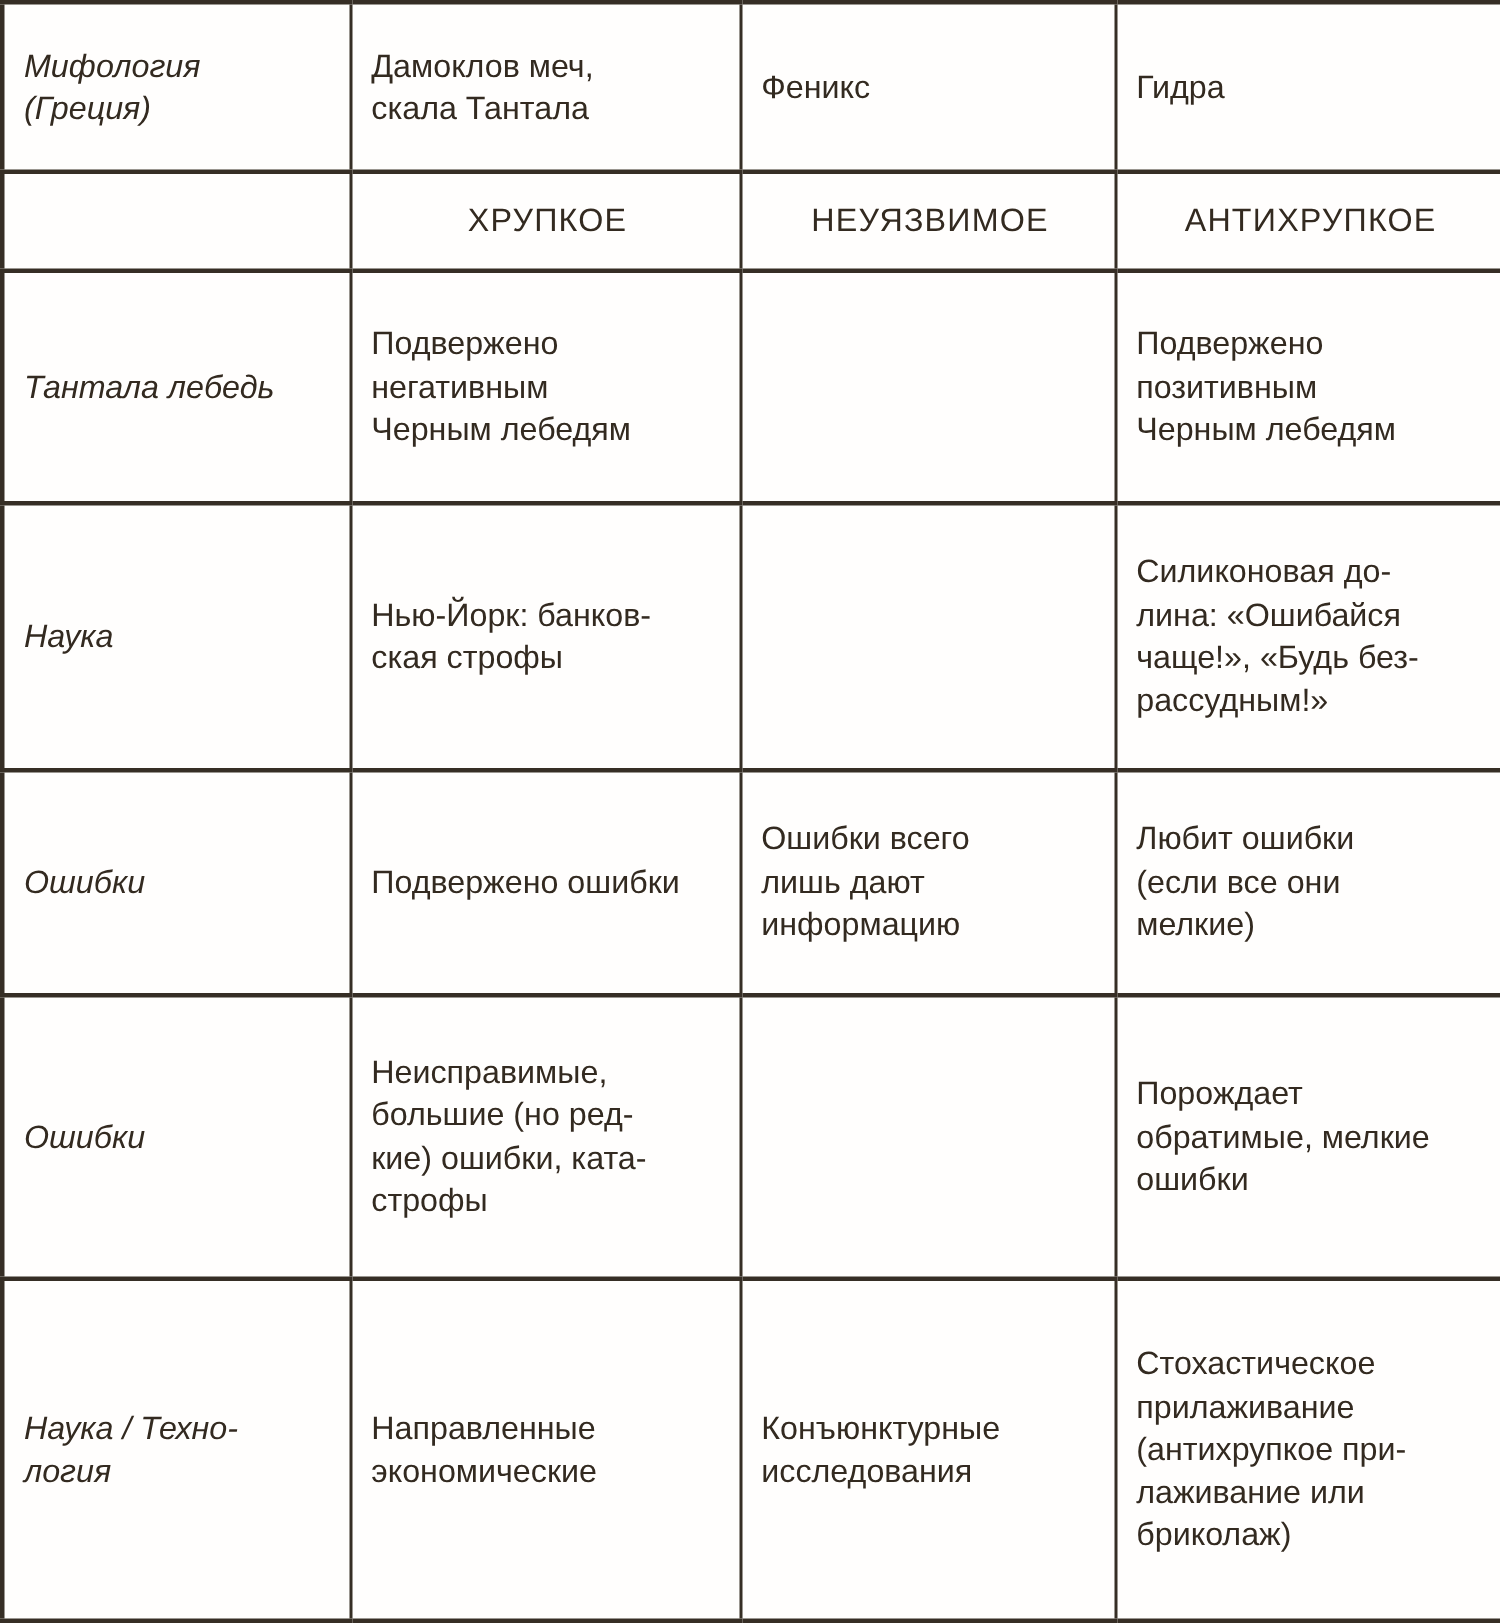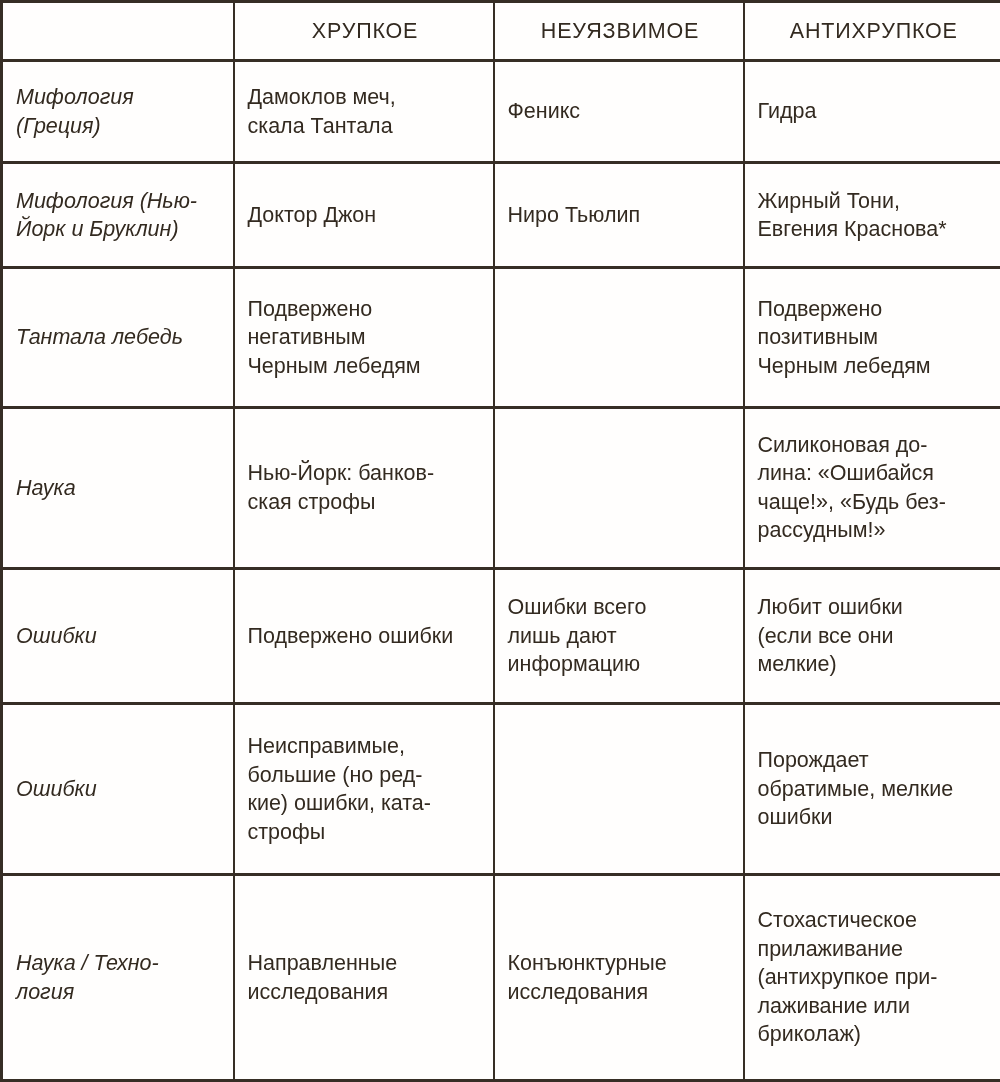--- a/index.html
+++ b/index.html
@@ -59,44 +59,36 @@
 
 <table class="triad">
   <colgroup>
     <col style="width:232px">
     <col style="width:260px">
     <col style="width:250px">
     <col style="width:258px">
   </colgroup>
 
   <tbody>
-      <tr style="height:48px">
-    <th class="colhead"></th>
-    <th class="colhead">ХРУПКОЕ</th>
-    <th class="colhead">НЕУЯЗВИМОЕ</th>
-    <th class="colhead">АНТИХРУПКОЕ</th>
-  </tr>
-
-  <tr style="height:83px">
+      <tr style="height:83px">
     <td class="rowlabel">Мифология
 (Греция)</td>
     <td>Дамоклов меч,
 скала Тантала</td>
     <td>Феникс</td>
     <td>Гидра</td>
   </tr>
 
-  <tr style="height:85px">
-    <td class="rowlabel">Мифология (Нью-
-Йорк и Бруклин)</td>
-    <td>Доктор Джон</td>
-    <td>Ниро Тьюлип</td>
-    <td>Жирный Тони,
-Евгения Краснова*</td>
+  <tr style="height:48px">
+    <th class="colhead"></th>
+    <th class="colhead">ХРУПКОЕ</th>
+    <th class="colhead">НЕУЯЗВИМОЕ</th>
+    <th class="colhead">АНТИХРУПКОЕ</th>
   </tr>
+
 
   <tr style="height:114px">
     <td class="rowlabel">Тантала лебедь</td>
     <td>Подвержено
 негативным
 Черным лебедям</td>
     <td></td>
     <td>Подвержено
 позитивным
 Черным лебедям</td>
@@ -134,21 +126,21 @@
     <td></td>
     <td>Порождает
 обратимые, мелкие
 ошибки</td>
   </tr>
 
   <tr style="height:167px">
     <td class="rowlabel">Наука / Техно-
 логия</td>
     <td>Направленные
-исследования</td>
+экономические</td>
     <td>Конъюнктурные
 исследования</td>
     <td>Стохастическое
 прилаживание
 (антихрупкое при-
 лаживание или
 бриколаж)</td>
   </tr>
 
 </tbody>

